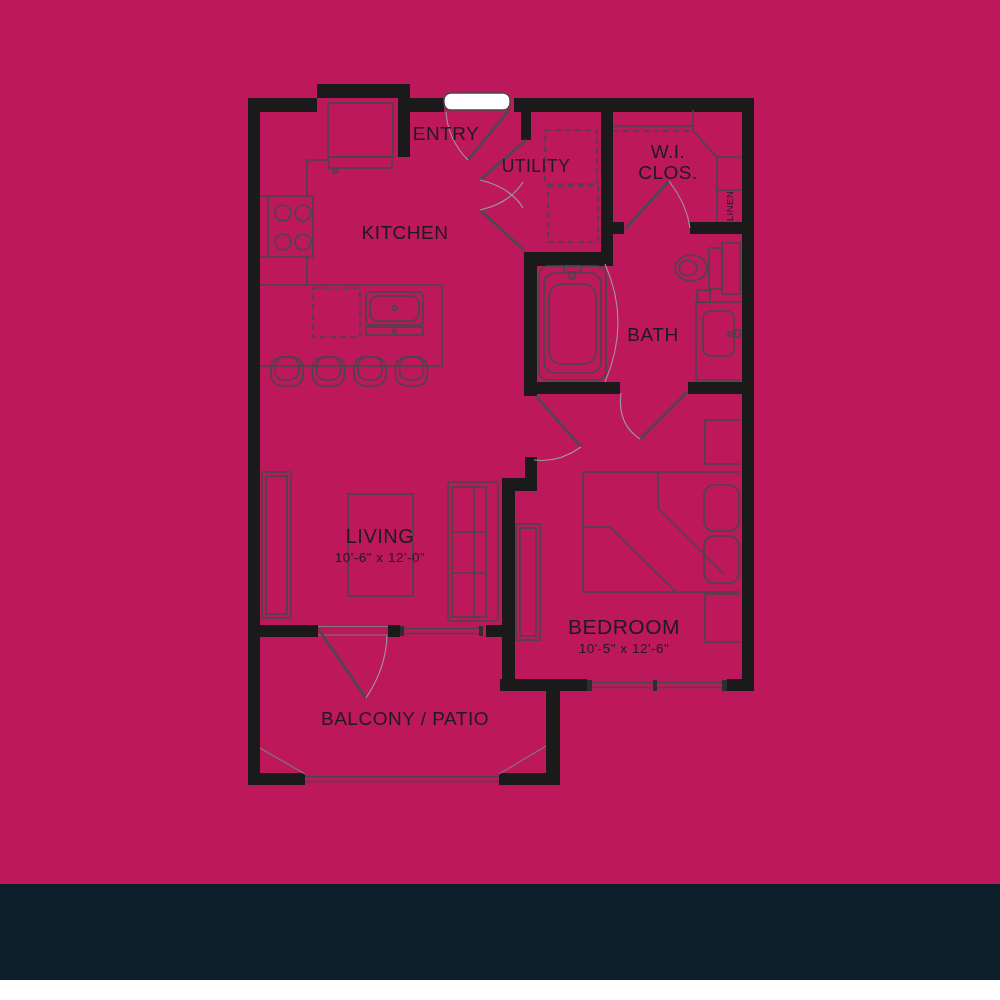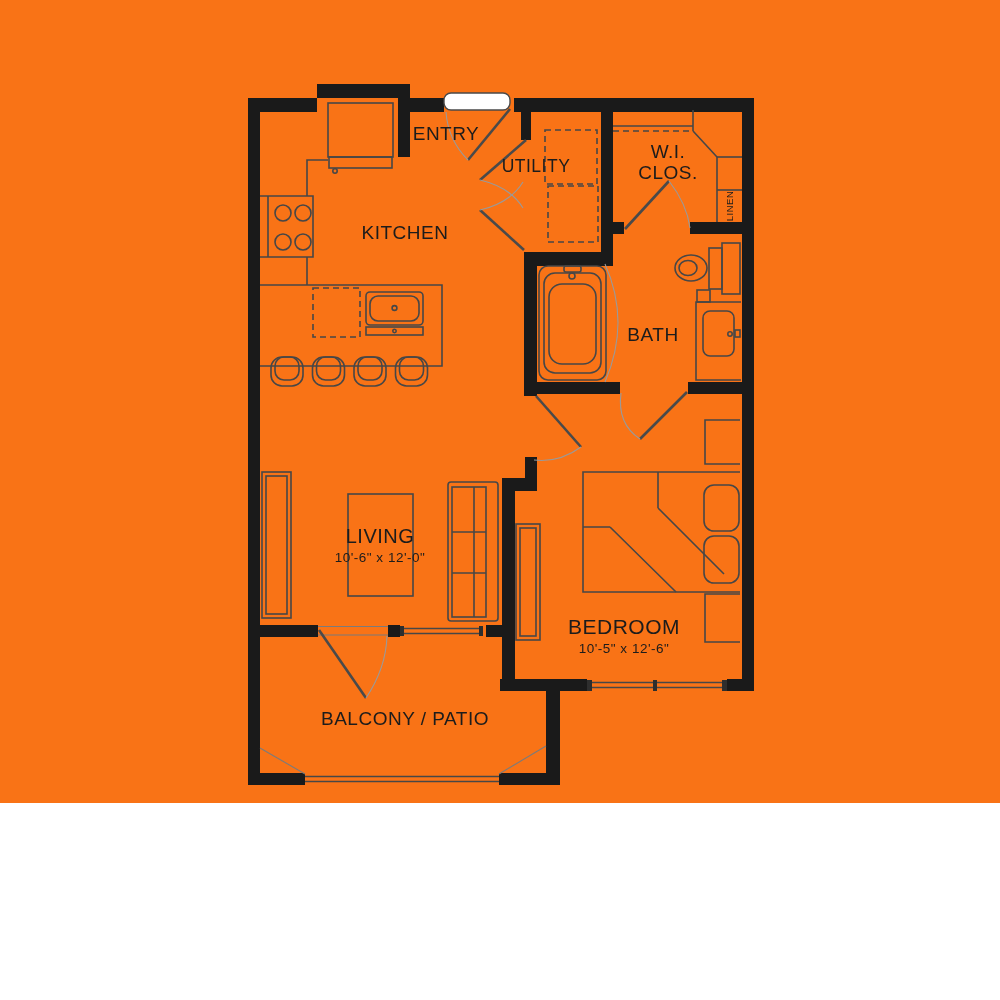--- a/index.html
+++ b/index.html
@@ -1,16 +1,16 @@
 <!DOCTYPE html>
 <html><head>
 <meta charset="utf-8">
 <style>
   html,body{margin:0;padding:0;background:#ffffff;}
-  .page{position:relative;width:1000px;height:803px;background:#f97316;overflow:hidden;
+  .page{position:relative;width:1000px;height:980px;background:#be185d;overflow:hidden;
         font-family:"Liberation Sans",sans-serif;}
   svg.plan{position:absolute;left:0;top:0;}
   
   .wall{fill:#1a1a1a;stroke:none;}
   .ln{fill:none;stroke:#474747;stroke-width:1.6;}
   .lnthin{fill:none;stroke:#7b7b7b;stroke-width:1.1;}
   .leaf{fill:none;stroke:#4a4a4a;stroke-width:2.6;}
   .arc{fill:none;stroke:#9a9a9a;stroke-width:1.1;}
   .dashed{stroke-dasharray:6 4;}
   .cap{fill:#2e2e2e;}

